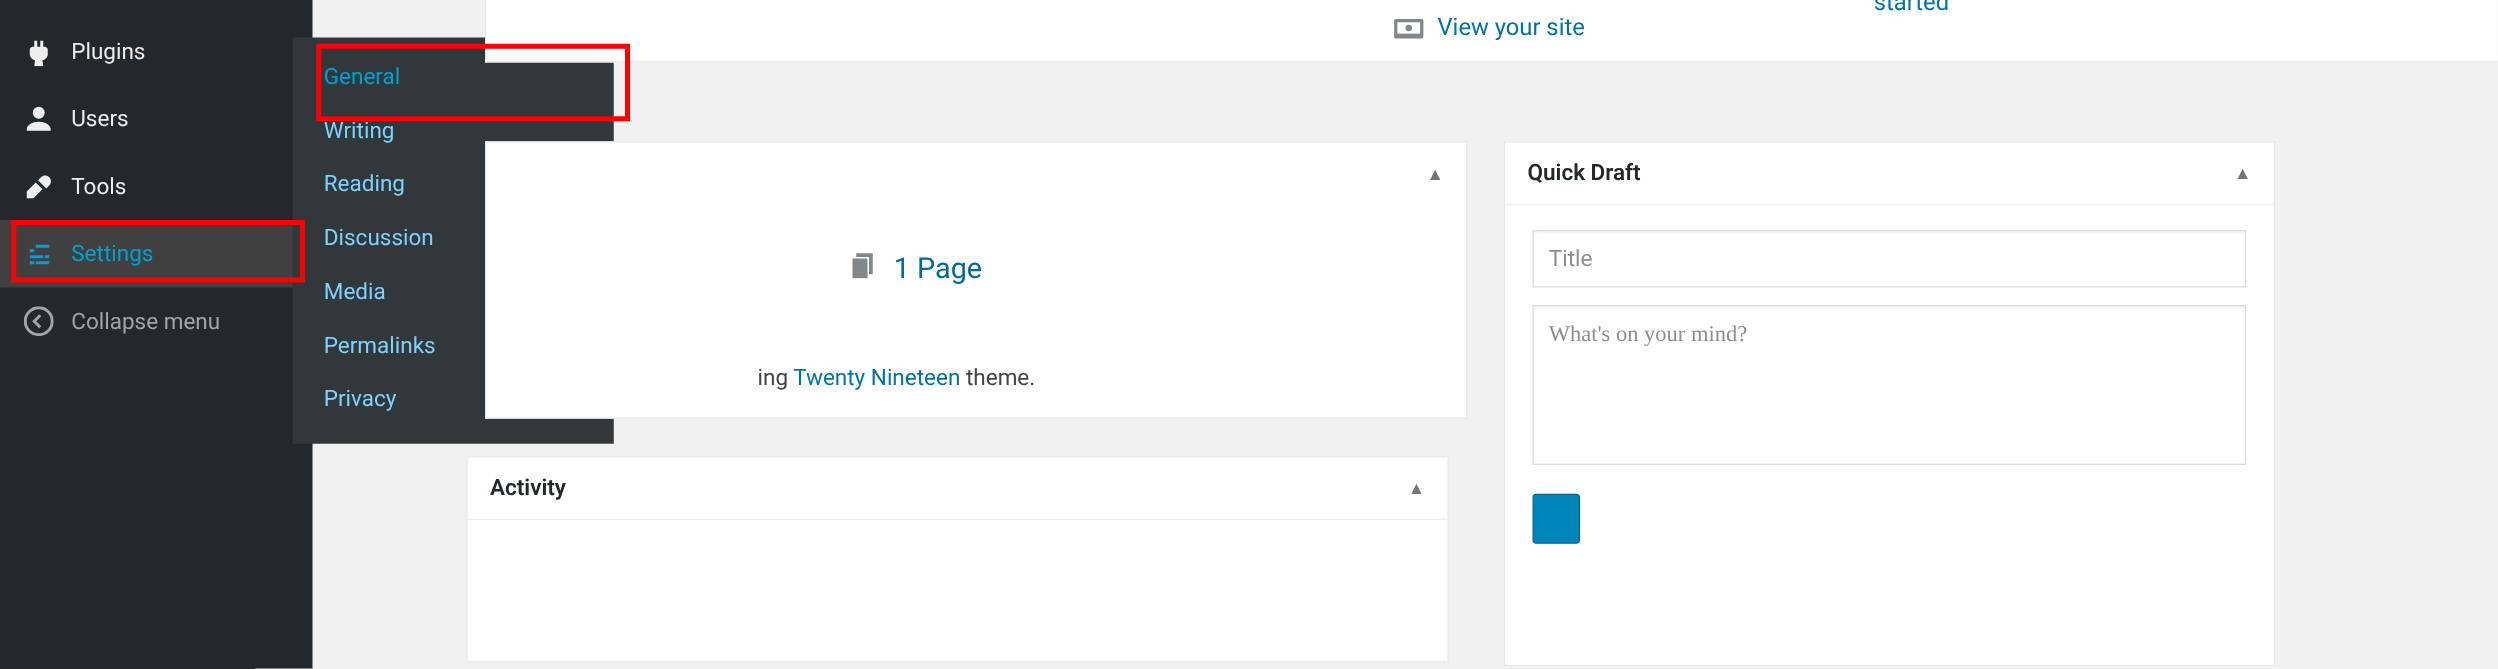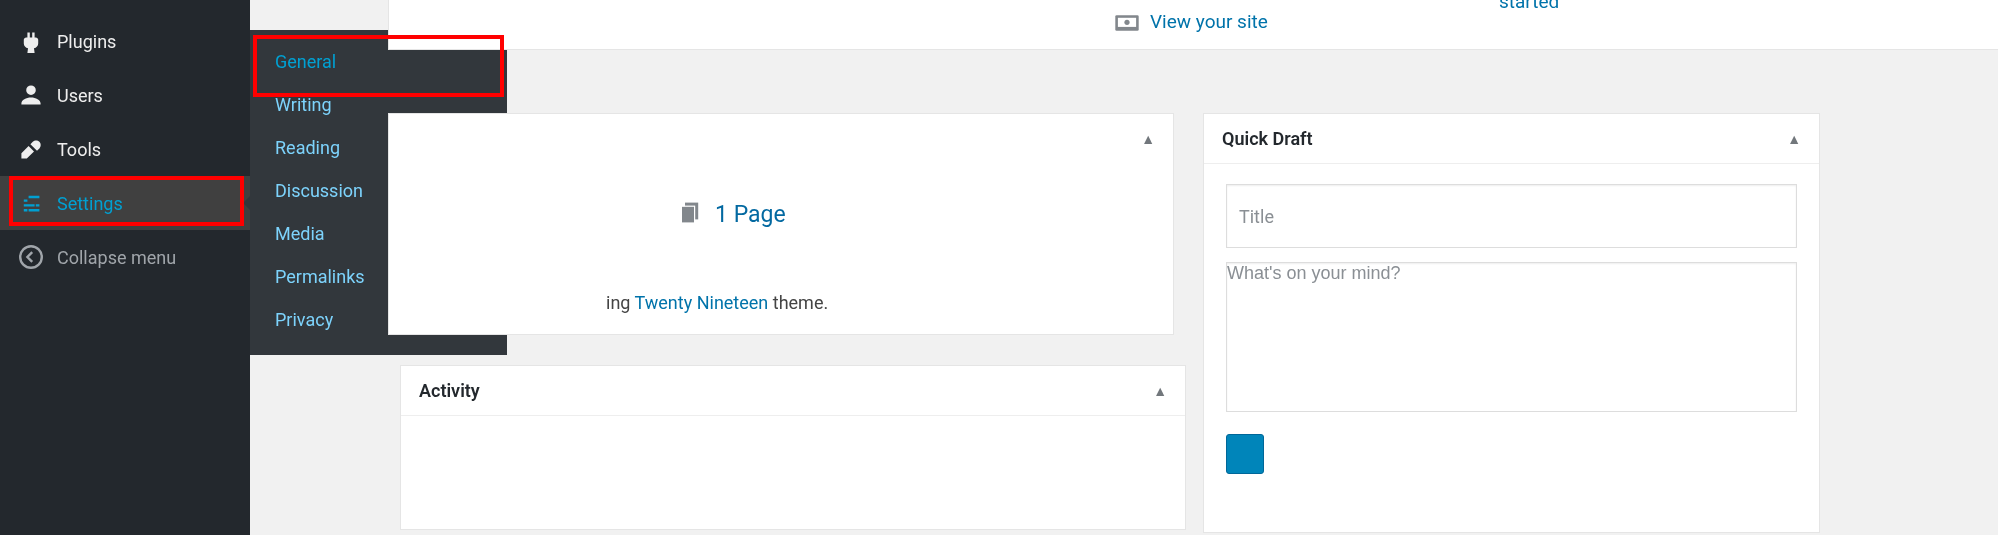--- a/index.html
+++ b/index.html
@@ -66,21 +66,21 @@
   border: 4px solid #ff0000;
   pointer-events: none;
   z-index: 100;
 }
 .redbox.settings { left: 9px; top: 176px; width: 235px; height: 50px; }
 .redbox.general { left: 253px; top: 35px; width: 251px; height: 62px; }
 
 
 .submenu {
   position: absolute;
-  left: 250px;
+  left: 234px;
   top: 30px;
   width: 257px;
   background: #32373c;
   color: #b4b9be;
   padding: 10px 0 14px 0;
 }
 .submenu-item {
   padding: 11px 0 11px 25px;
   cursor: pointer;
   font-size: 18px;
@@ -175,55 +175,56 @@
   position: absolute;
   left: 217px;
   top: 178px;
   font-size: 18px;
   color: #444;
 }
 .theme-link { color: #0073aa; cursor: pointer; }
 
 
 .panel.activity {
-  left: 120px;
+  left: 93px;
   top: 365px;
   width: 786px;
   height: 165px;
 }
 
 
 .panel.quickdraft {
   left: 923px;
   top: 113px;
   width: 617px;
   height: 420px;
 }
 .qd-body { padding: 20px 22px; }
 .qd-input {
   width: 100%;
-  height: 64px;
+  height: 46px;
   border: 1px solid #ddd;
   font-size: 18px;
   padding: 0 12px;
   color: #555;
   box-shadow: inset 0 1px 2px rgba(0,0,0,.07);
   font-family: inherit;
 }
 .qd-input::placeholder { color: #8a8f94; }
 .qd-textarea {
   width: 100%;
-  height: 150px;
+  height: 128px;
   border: 1px solid #ddd;
   font-size: 18px;
+  padding: 12px;
   margin-top: 14px;
   resize: none;
   color: #555;
   box-shadow: inset 0 1px 2px rgba(0,0,0,.07);
-  font-family: Liberation Sans, sans-serif;
+  font-family: Liberation Serif, serif;
 }
 .qd-textarea::placeholder { color: #8a8f94; }
 .qd-button {
   margin-top: 18px;
   background: #0085ba;
   color: #fff;
   border: 1px solid #006799;
   height: 40px;
   padding: 0 18px;
   font-size: 16px;

